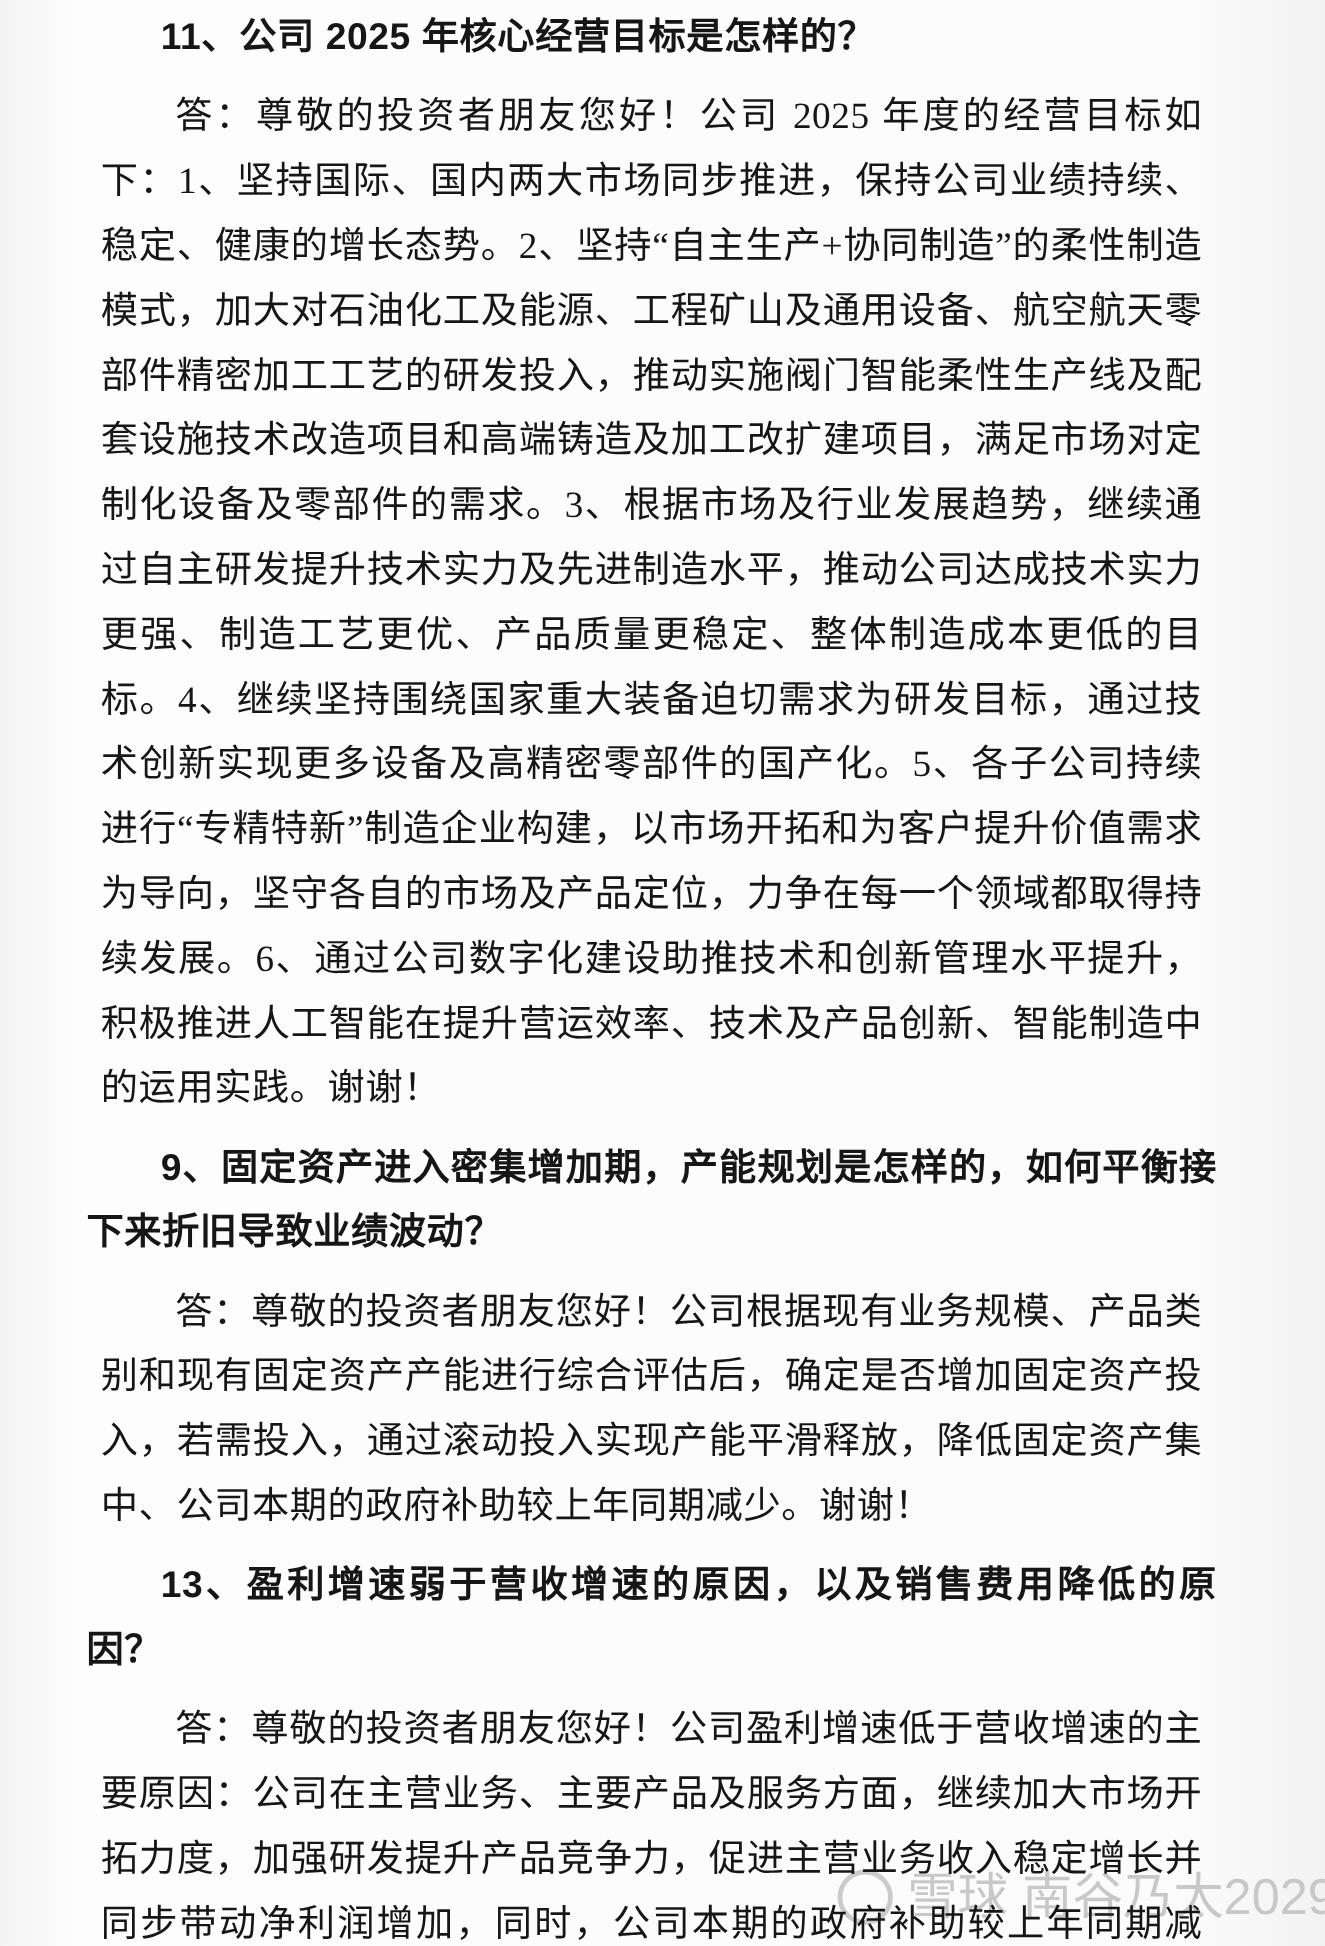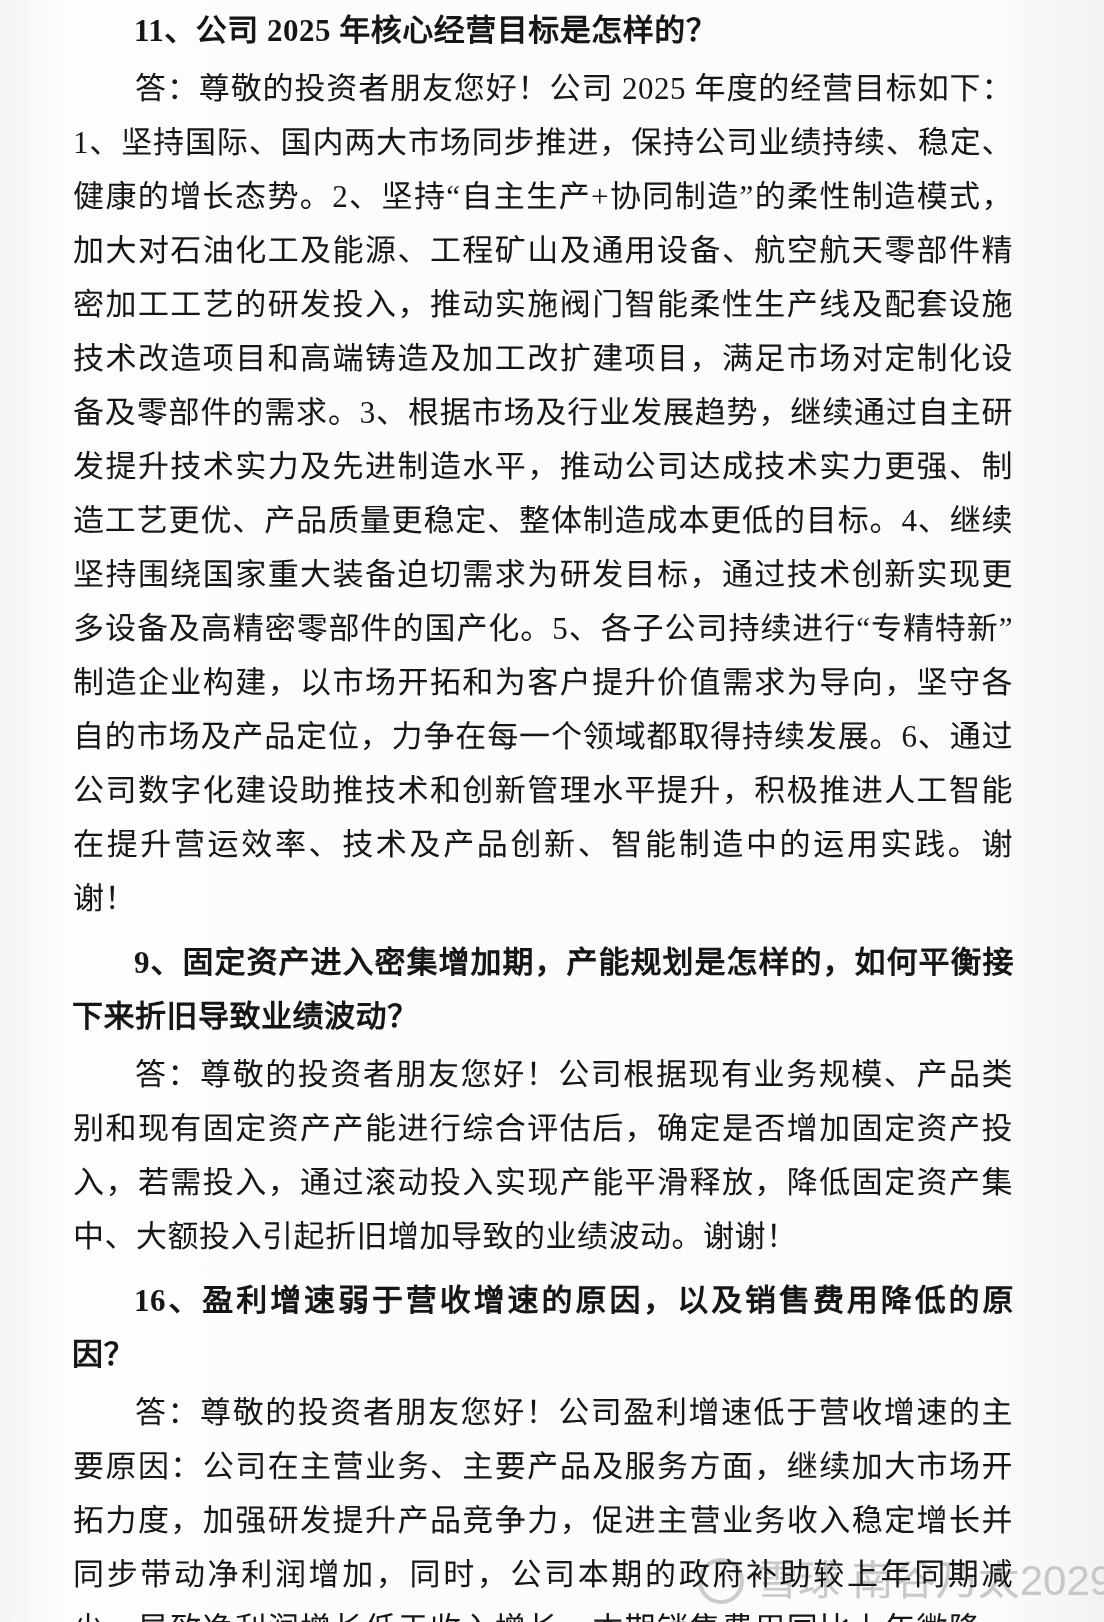--- a/index.html
+++ b/index.html
@@ -17,34 +17,34 @@
   }
   .page {
     position: relative;
     z-index: 1;
     padding: 4px 90px 0 72px;
     box-sizing: border-box;
     width: 1104px;
   }
   .qa-section { margin: 0; }
   .question {
-    font-family: Liberation Serif, serif;
+    font-family: Liberation Sans, sans-serif;
     font-weight: 700;
     font-size: 31px;
     line-height: 54px;
     margin: 10px 0 4px 0;
     text-indent: 2em;
     text-align: justify;
     letter-spacing: 0.5px;
   }
   .qa-section:first-child .question { margin-top: 0; }
   .answer {
     font-size: 31px;
     line-height: 54px;
-    margin: 1px;
+    margin: 12px;
     text-indent: 2em;
     text-align: justify;
     text-justify: inter-ideograph;
     letter-spacing: 0.5px;
   }
   .watermark {
     position: absolute;
     left: 698px;
     top: 1558px;
     z-index: 0;
@@ -80,21 +80,21 @@
 
 <div class="page">
 
   <section class="qa-section">
     <h2 class="question">11、公司 2025 年核心经营目标是怎样的？</h2>
     <p class="answer">答：尊敬的投资者朋友您好！公司 2025 年度的经营目标如下：1、坚持国际、国内两大市场同步推进，保持公司业绩持续、稳定、健康的增长态势。2、坚持“自主生产+协同制造”的柔性制造模式，加大对石油化工及能源、工程矿山及通用设备、航空航天零部件精密加工工艺的研发投入，推动实施阀门智能柔性生产线及配套设施技术改造项目和高端铸造及加工改扩建项目，满足市场对定制化设备及零部件的需求。3、根据市场及行业发展趋势，继续通过自主研发提升技术实力及先进制造水平，推动公司达成技术实力更强、制造工艺更优、产品质量更稳定、整体制造成本更低的目标。4、继续坚持围绕国家重大装备迫切需求为研发目标，通过技术创新实现更多设备及高精密零部件的国产化。5、各子公司持续进行“专精特新”制造企业构建，以市场开拓和为客户提升价值需求为导向，坚守各自的市场及产品定位，力争在每一个领域都取得持续发展。6、通过公司数字化建设助推技术和创新管理水平提升，积极推进人工智能在提升营运效率、技术及产品创新、智能制造中的运用实践。谢谢！</p>
   </section>
 
   <section class="qa-section">
     <h2 class="question">9、固定资产进入密集增加期，产能规划是怎样的，如何平衡接下来折旧导致业绩波动？</h2>
-    <p class="answer">答：尊敬的投资者朋友您好！公司根据现有业务规模、产品类别和现有固定资产产能进行综合评估后，确定是否增加固定资产投入，若需投入，通过滚动投入实现产能平滑释放，降低固定资产集中、大额投入引起折旧增加导致的业绩波动。谢谢！</p>
+    <p class="answer">答：尊敬的投资者朋友您好！公司根据现有业务规模、产品类别和现有固定资产产能进行综合评估后，确定是否增加固定资产投入，若需投入，通过滚动投入实现产能平滑释放，降低固定资产集中、公司本期的政府补助较上年同期减少。谢谢！</p>
   </section>
 
   <section class="qa-section">
-    <h2 class="question">16、盈利增速弱于营收增速的原因，以及销售费用降低的原因？</h2>
+    <h2 class="question">13、盈利增速弱于营收增速的原因，以及销售费用降低的原因？</h2>
     <p class="answer">答：尊敬的投资者朋友您好！公司盈利增速低于营收增速的主要原因：公司在主营业务、主要产品及服务方面，继续加大市场开拓力度，加强研发提升产品竞争力，促进主营业务收入稳定增长并同步带动净利润增加，同时，公司本期的政府补助较上年同期减少，导致净利润增长低于收入增长。本期销售费用同比上年微降。谢谢！</p>
   </section>
 
 </div>
 
 </body></html>

